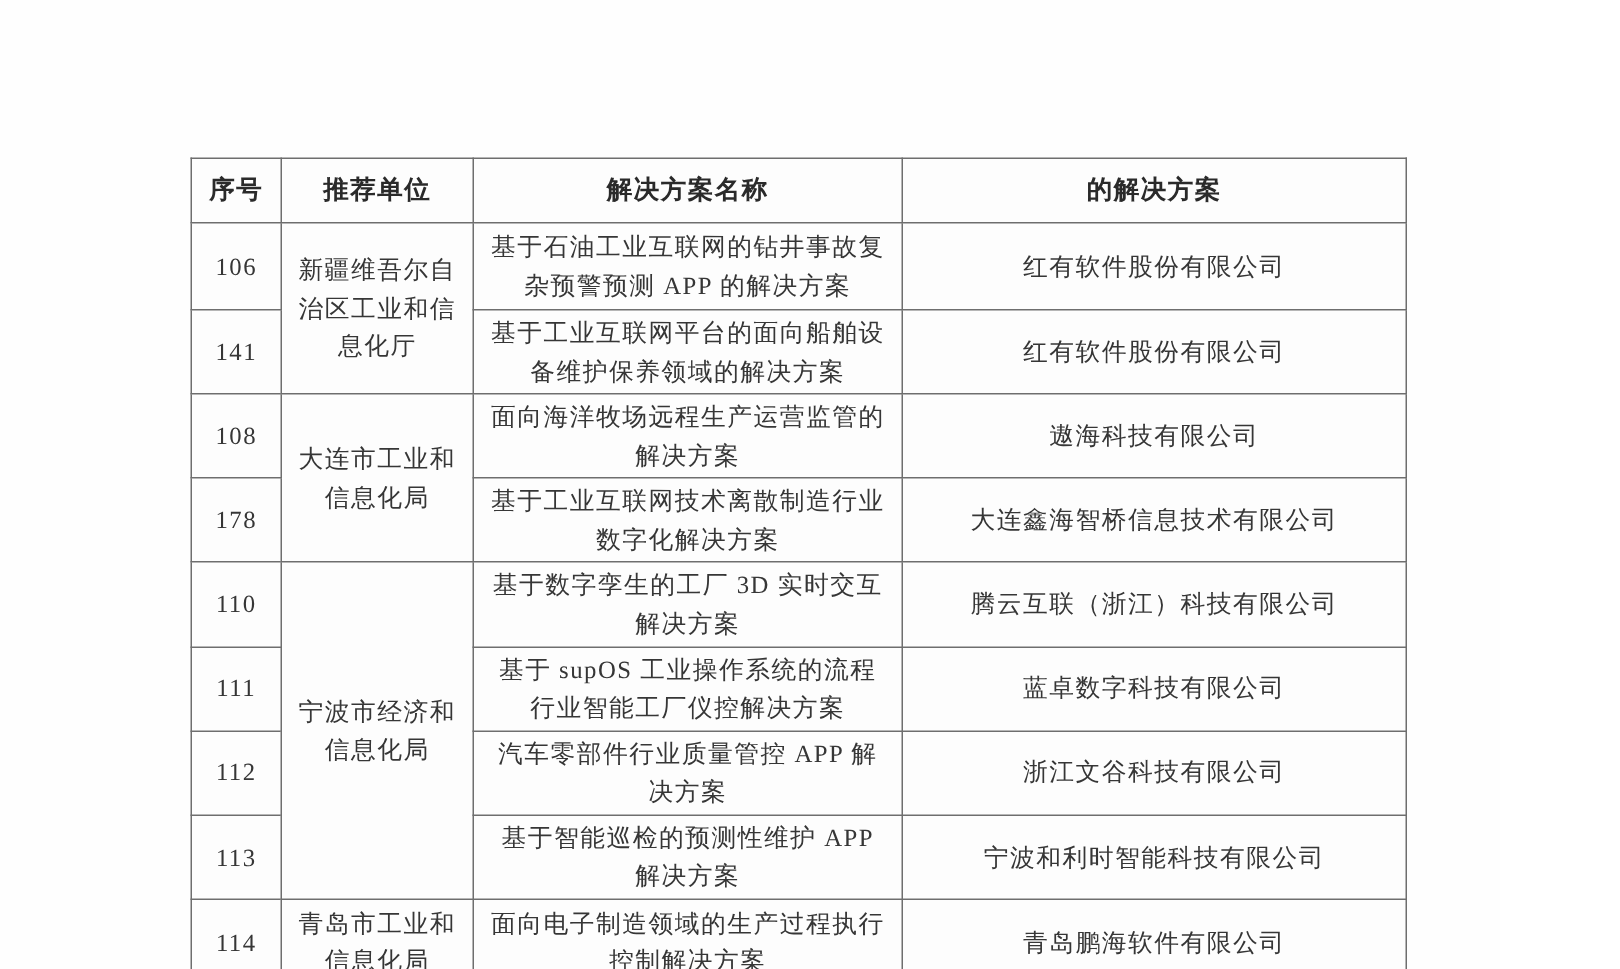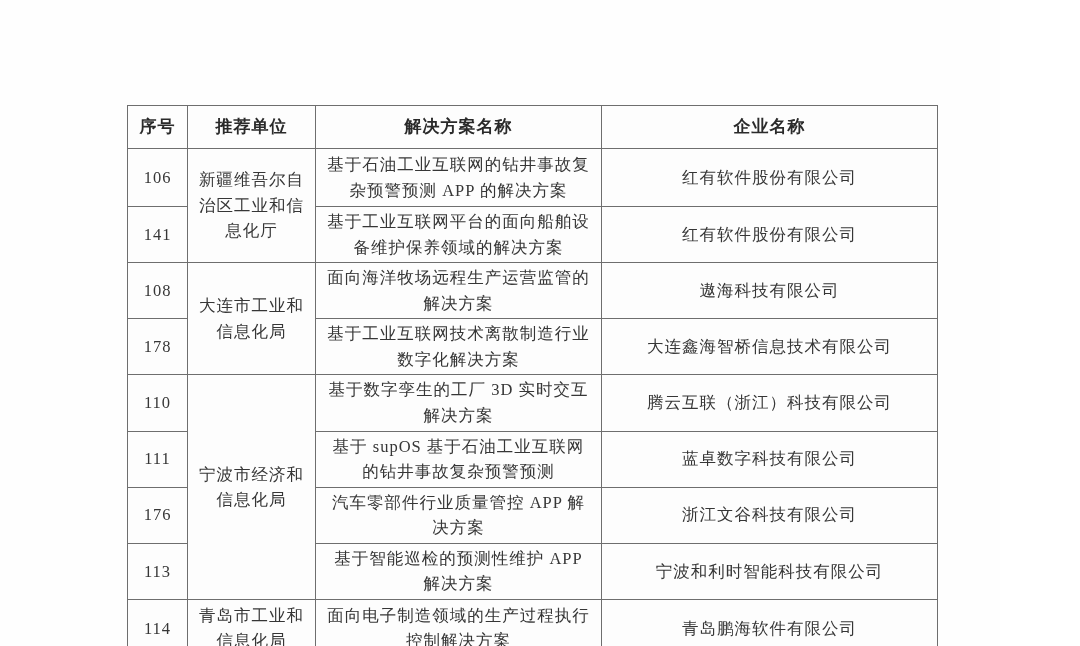--- a/index.html
+++ b/index.html
@@ -66,21 +66,21 @@
       <col style="width:60px">
       <col style="width:128px">
       <col style="width:286px">
       <col style="width:336px">
     </colgroup>
     <thead>
       <tr>
         <th>序号</th>
         <th>推荐单位</th>
         <th>解决方案名称</th>
-        <th>企业名称</th>
+        <th>的解决方案</th>
       </tr>
     </thead>
     <tbody id="table-body">
         <tr>
           <td class="index-cell">106</td>
           <td class="unit-cell" rowspan="2">新疆维吾尔自治区工业和信息化厅</td>
           <td class="solution-cell">基于石油工业互联网的钻井事故复杂预警预测 APP 的解决方案</td>
           <td class="company-cell">红有软件股份有限公司</td>
         </tr>
         <tr>
@@ -100,25 +100,25 @@
           <td class="company-cell">大连鑫海智桥信息技术有限公司</td>
         </tr>
         <tr>
           <td class="index-cell">110</td>
           <td class="unit-cell" rowspan="4">宁波市经济和信息化局</td>
           <td class="solution-cell">基于数字孪生的工厂 3D 实时交互解决方案</td>
           <td class="company-cell">腾云互联（浙江）科技有限公司</td>
         </tr>
         <tr>
           <td class="index-cell">111</td>
-          <td class="solution-cell">基于 supOS 基于石油工业互联网的钻井事故复杂预警预测</td>
+          <td class="solution-cell">基于 supOS 工业操作系统的流程行业智能工厂仪控解决方案</td>
           <td class="company-cell">蓝卓数字科技有限公司</td>
         </tr>
         <tr>
-          <td class="index-cell">176</td>
+          <td class="index-cell">112</td>
           <td class="solution-cell">汽车零部件行业质量管控 APP 解决方案</td>
           <td class="company-cell">浙江文谷科技有限公司</td>
         </tr>
         <tr>
           <td class="index-cell">113</td>
           <td class="solution-cell">基于智能巡检的预测性维护 APP 解决方案</td>
           <td class="company-cell">宁波和利时智能科技有限公司</td>
         </tr>
         <tr>
           <td class="index-cell">114</td>

